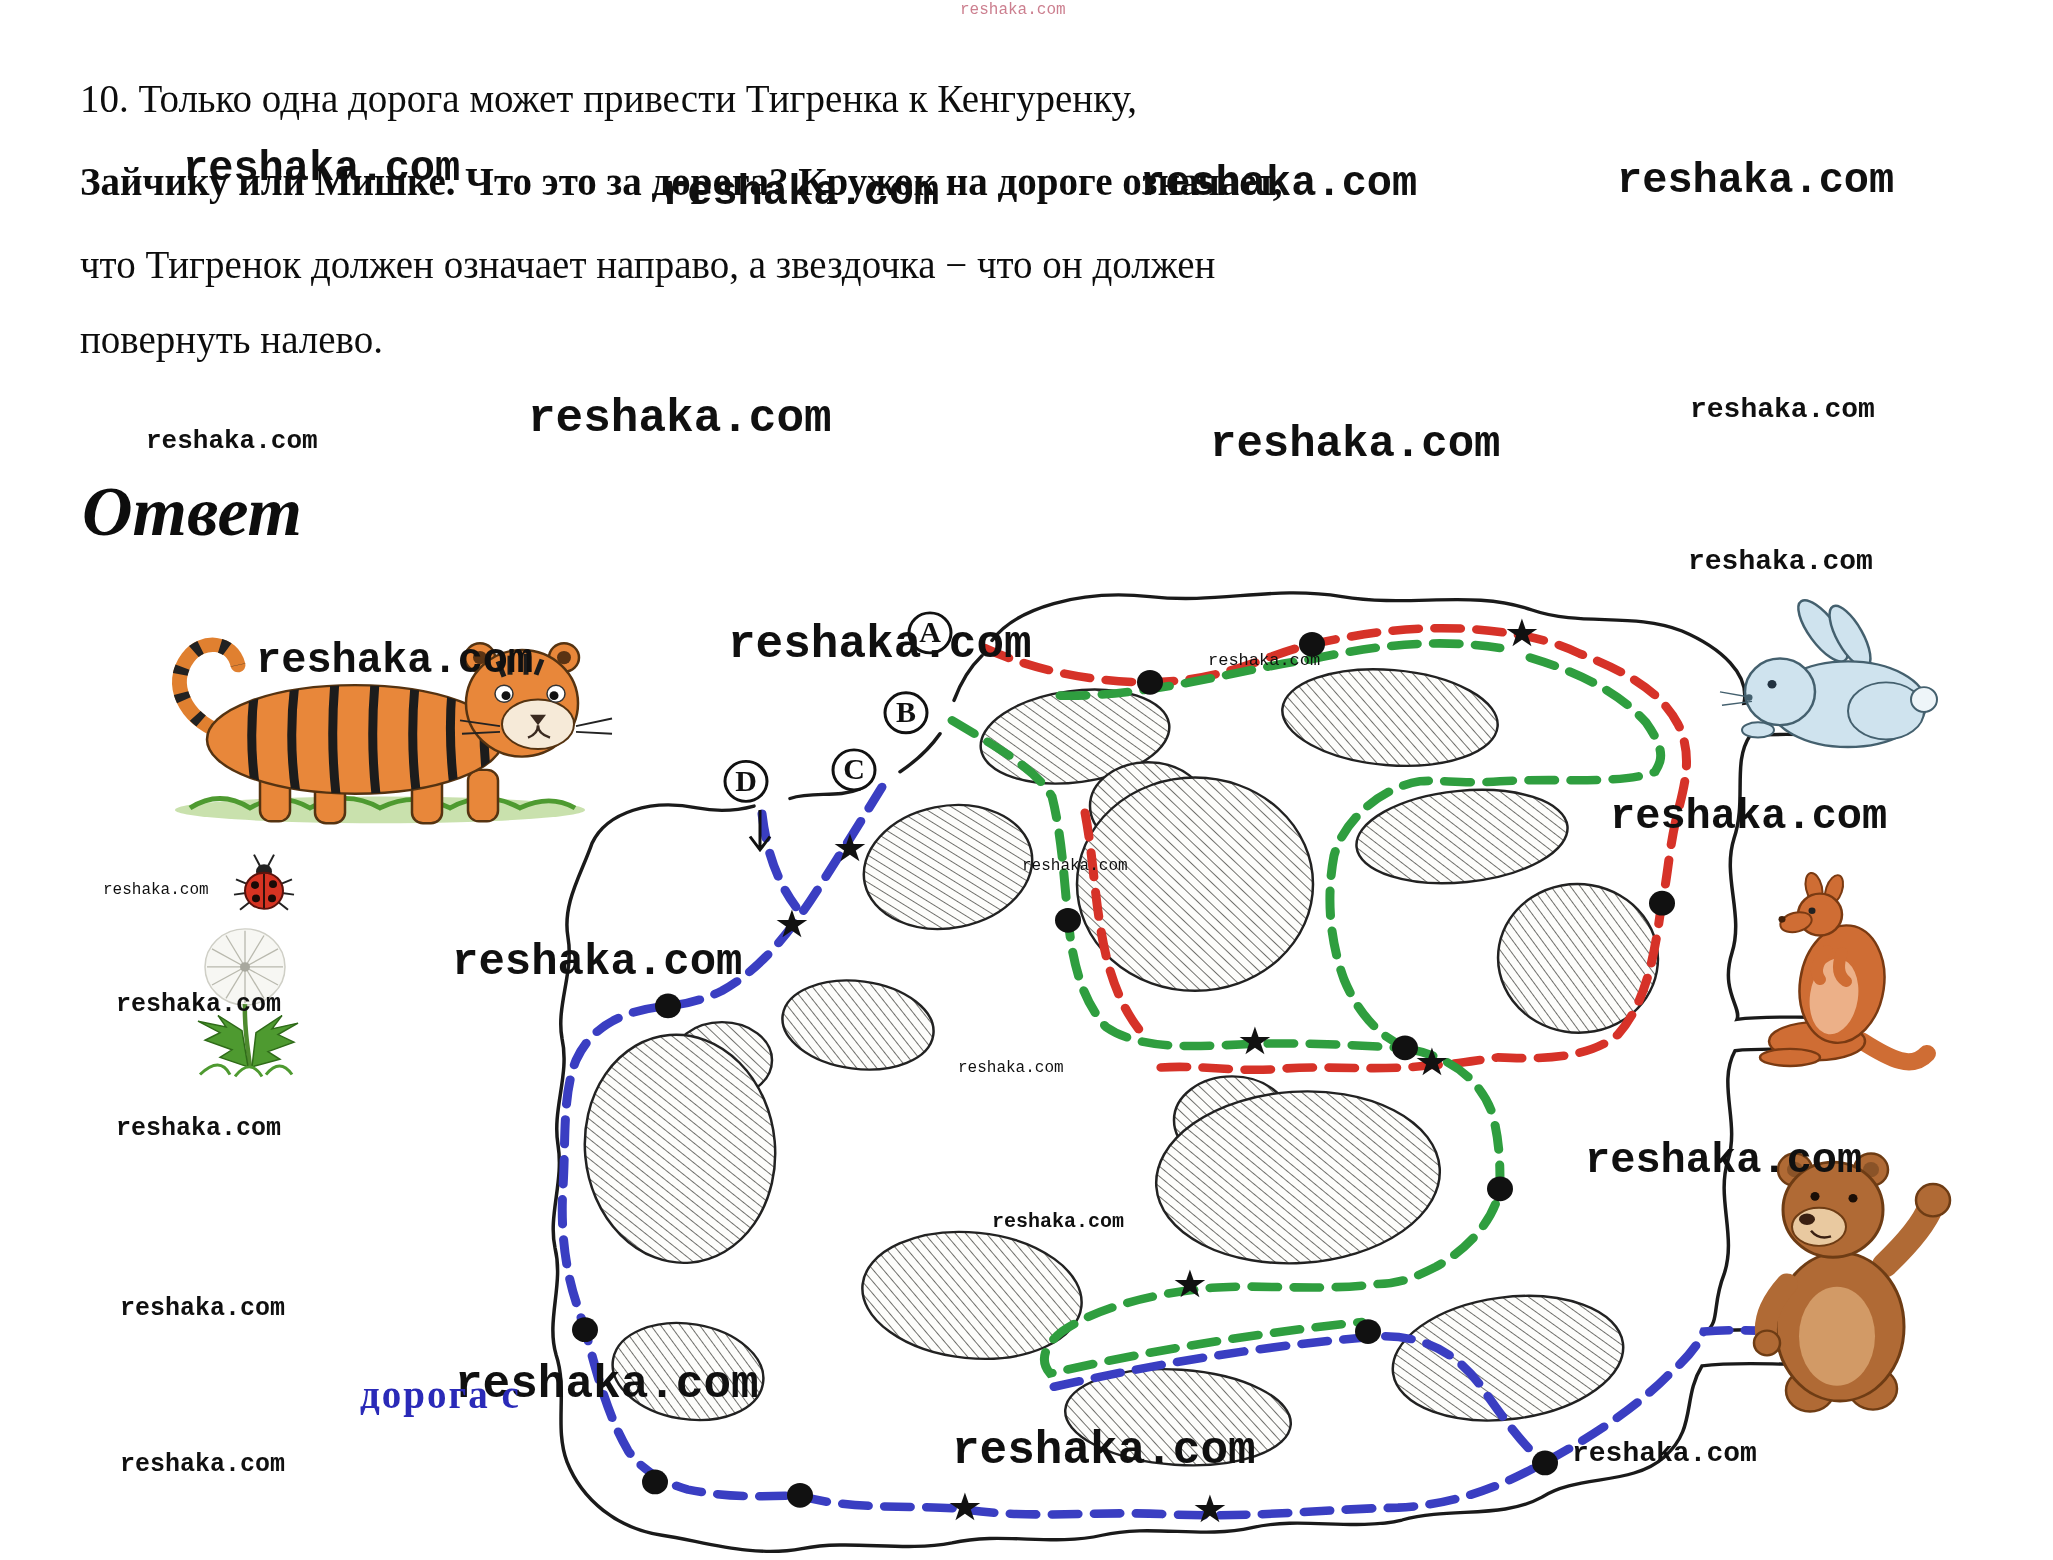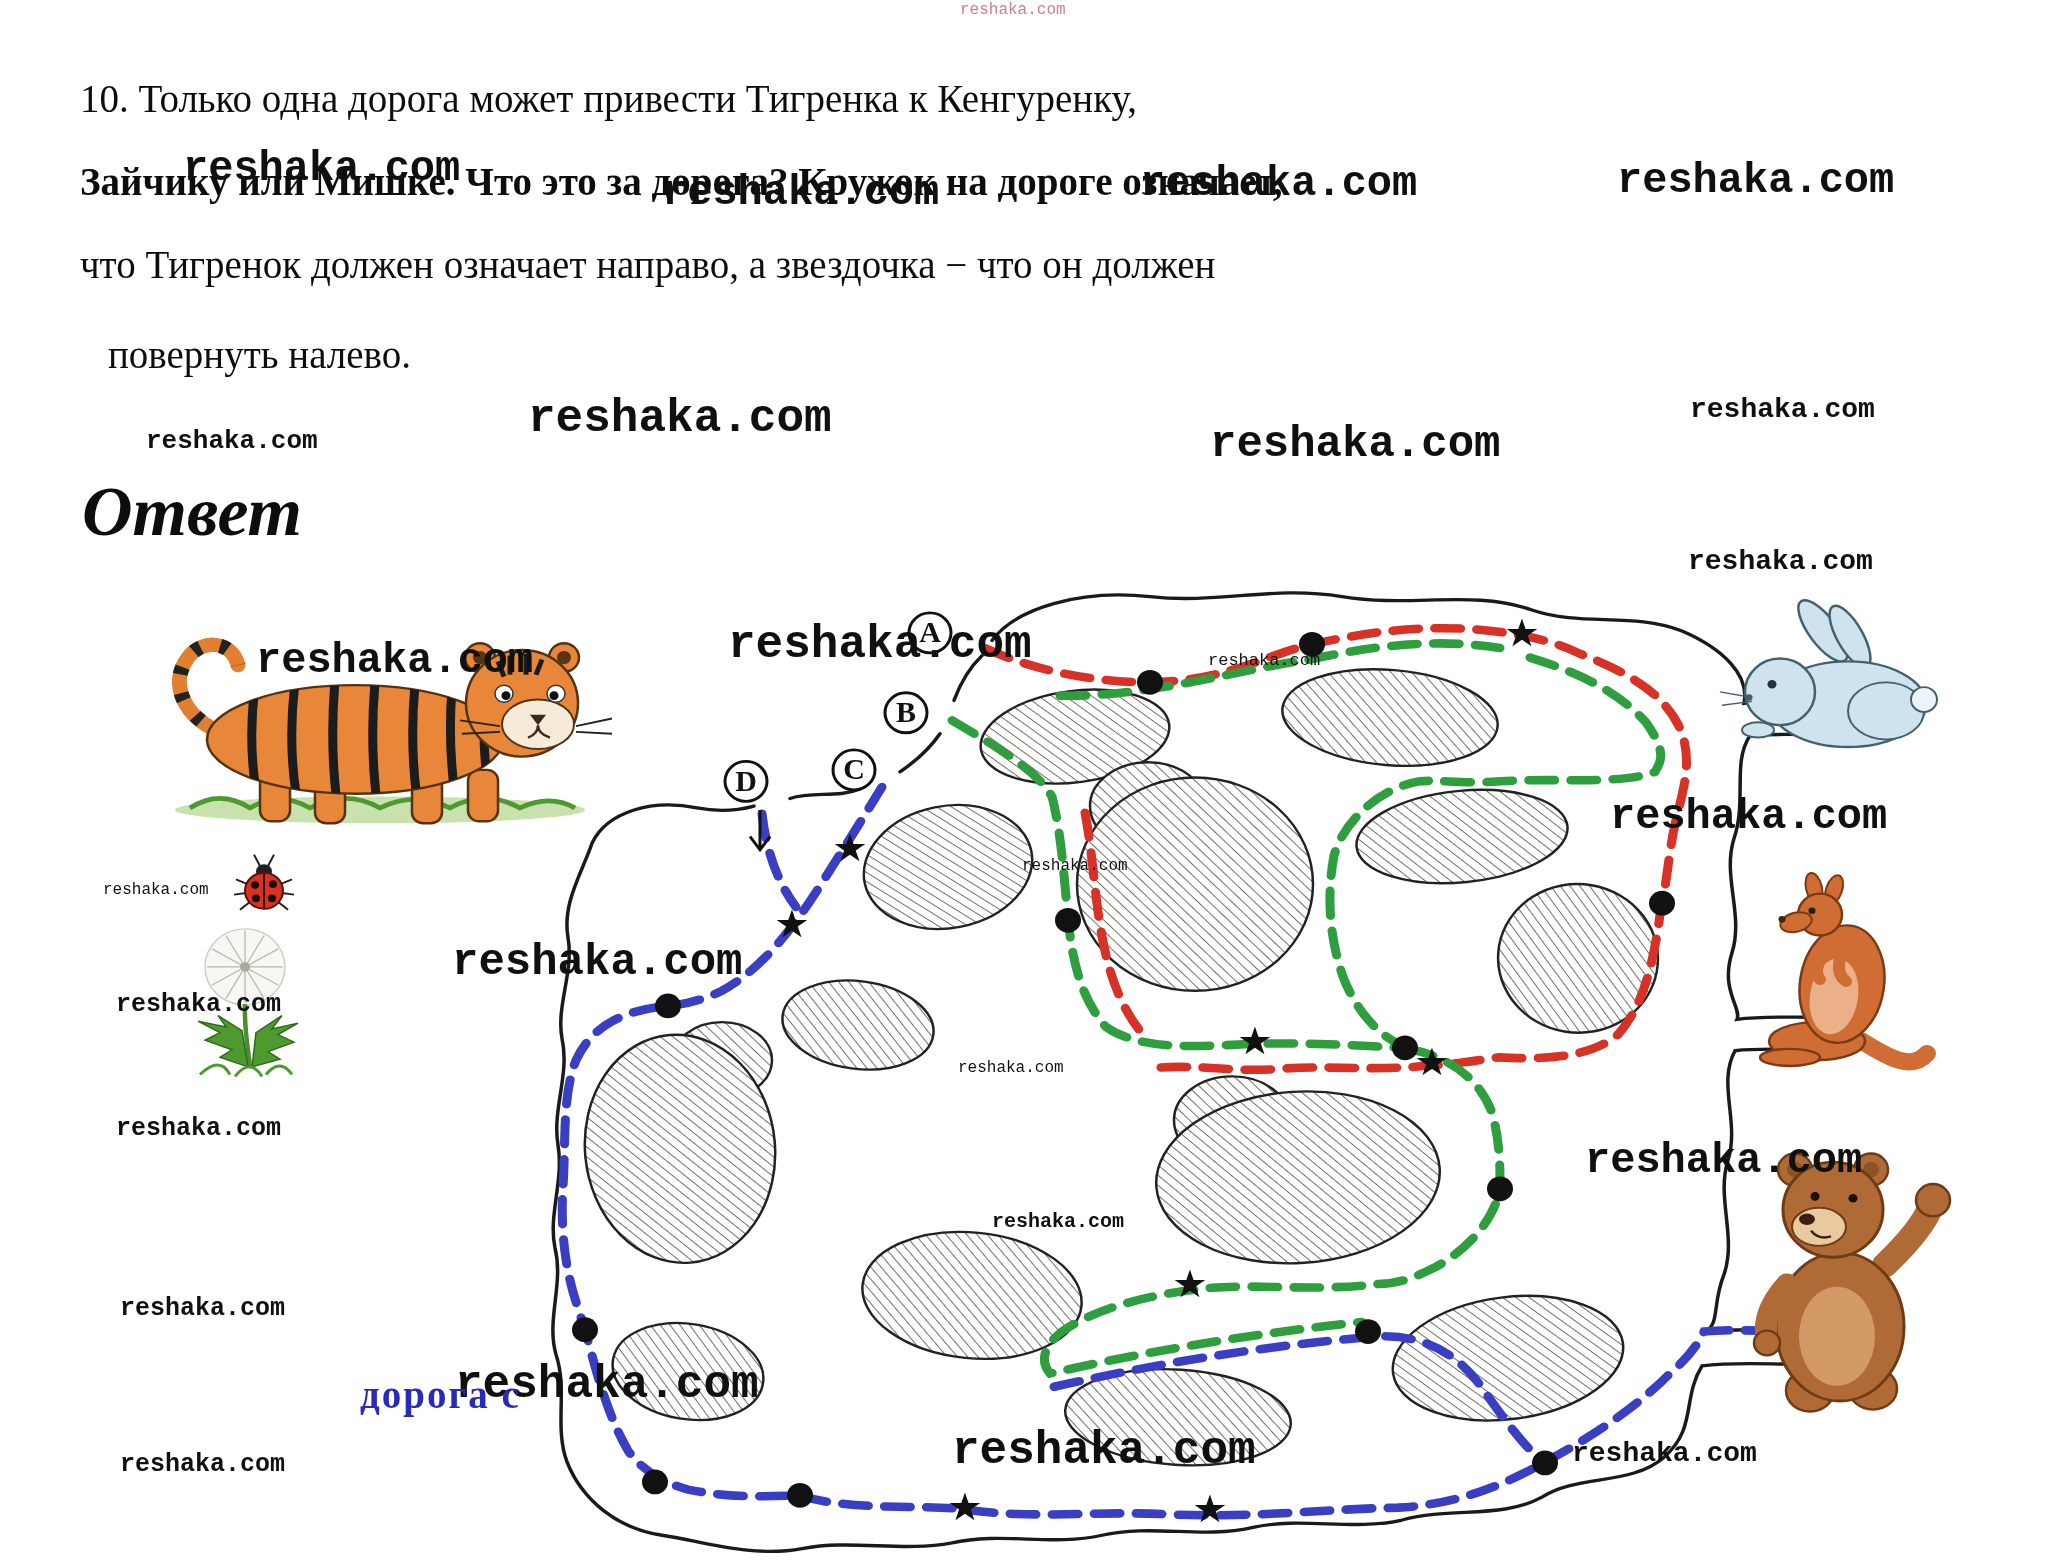--- a/index.html
+++ b/index.html
@@ -5,21 +5,21 @@
   html,body{margin:0;padding:0;}
   body{
     width:2053px;height:1560px;background:#ffffff;position:relative;overflow:hidden;
     font-family:"Liberation Serif", serif;color:#111;
   }
   .problem{position:absolute;left:80px;top:78px;width:1880px;}
   .problem .line{position:absolute;left:0;font-size:39px;line-height:1.1;white-space:nowrap;color:#0d0d0d;}
   .problem .l0{top:0;}
   .problem .l1{top:83px;font-weight:bold;}
   .problem .l2{top:166px;}
-  .problem .l3{top:256px;margin-left:28px;}
+  .problem .l3{top:241px;}
   .answer-label{position:absolute;left:82px;top:472px;font-size:70px;font-weight:bold;font-style:italic;color:#0d0d0d;z-index:2;}
   .wm{position:absolute;font-family:Liberation Mono, monospace;color:#101010;white-space:nowrap;line-height:1;z-index:5;}
   #map-svg{position:absolute;left:0;top:570px;z-index:1;}
   .map-caption{
     position:absolute;left:360px;top:1372px;z-index:6;
     font-family:"Liberation Serif", serif;font-weight:bold;font-size:39px;letter-spacing:2px;
   }
   .route{fill:none;stroke-width:9;stroke-linecap:round;stroke-dasharray:26 16;}
   .boundary{fill:none;stroke:#1a1a1a;stroke-width:3.5;stroke-linecap:round;}
   .island{fill:url(#hatch);stroke:#222;stroke-width:2.5;}

